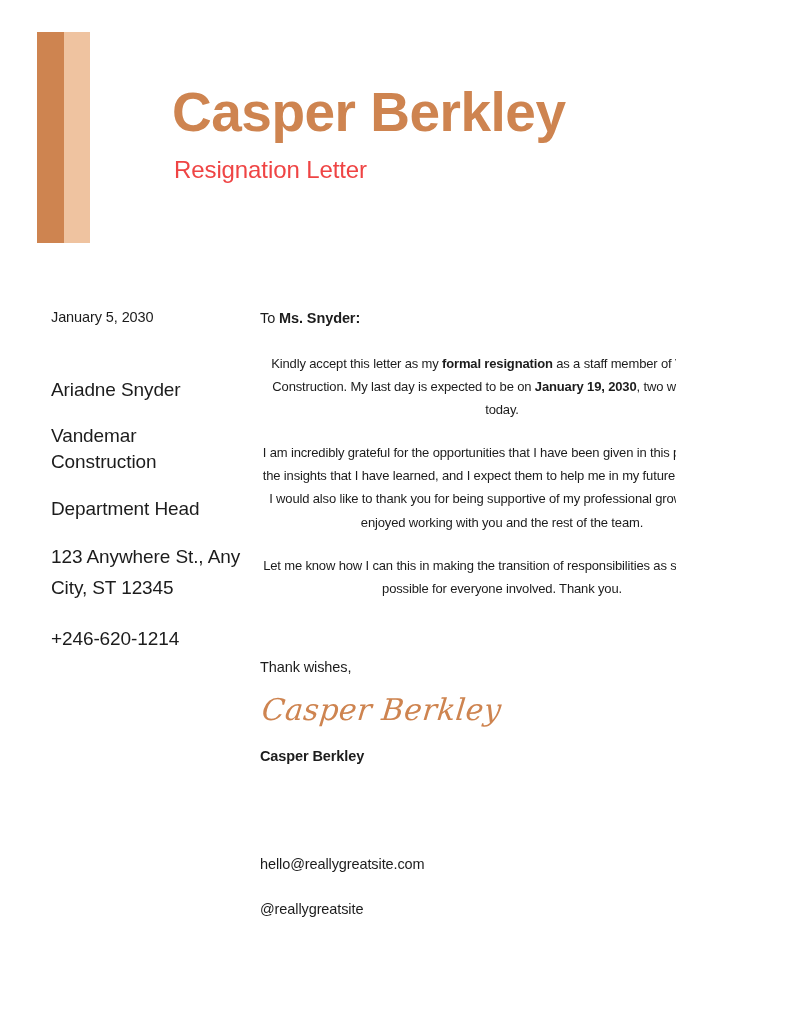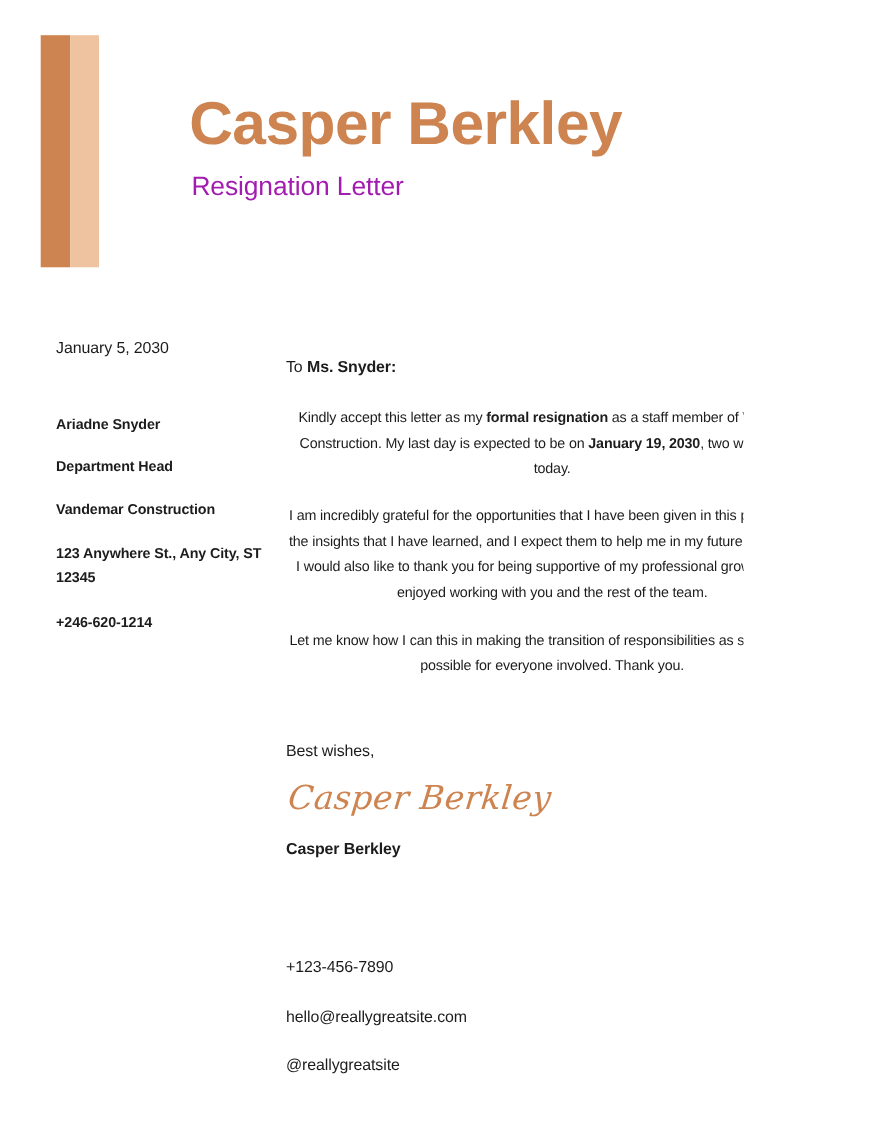--- a/index.html
+++ b/index.html
@@ -44,21 +44,21 @@
     line-height: 1.05;
     font-weight: 700;
     letter-spacing: -0.5px;
     color: #CE8450;
   }
   .doc-subtitle {
     margin: 14px 0 0 2px;
     font-size: 24px;
     line-height: 1.2;
     font-weight: 400;
-    color: #a21caf;
+    color: #ef4444;
     letter-spacing: -0.1px;
   }
 
   
   .meta-col {
     position: absolute;
     left: 51px;
     top: 308px;
     width: 190px;
     color: #1C1C1C;
@@ -66,42 +66,42 @@
   .meta-date {
     font-size: 14.5px;
     font-weight: 400;
     line-height: 1.3;
     letter-spacing: -0.1px;
   }
   .recipient {
     margin-top: 50px;
   }
   .recipient-line {
-    font-size: 13px;
-    font-weight: 700;
+    font-size: 19px;
+    font-weight: 400;
     line-height: 1.35;
     color: #1C1C1C;
     margin-bottom: 21px;
     letter-spacing: -0.1px;
   }
   .recipient-line.addr { line-height: 1.62; margin-bottom: 22px; }
   .recipient-line:last-child { margin-bottom: 0; }
 
   
   .body-col {
     position: absolute;
     left: 260px;
     top: 308px;
     width: 484px;
     color: #1C1C1C;
   }
   .salutation {
     font-size: 14.5px;
     line-height: 1.5;
-    margin: 16px 0 22px 0;
+    margin: 0 0 22px 0;
     letter-spacing: -0.1px;
   }
   .para {
     font-size: 13px;
     line-height: 1.78;
     margin: 0 0 20px 0;
     letter-spacing: -0.15px;
     text-align: center;
   }
   b, strong { font-weight: 700; }
@@ -157,43 +157,42 @@
 
   <div class="header">
     <h1 class="name-title">Casper Berkley</h1>
     <div class="doc-subtitle">Resignation Letter</div>
   </div>
 
   <div class="meta-col">
     <div class="meta-date">January 5, 2030</div>
     <div class="recipient">
       <div class="recipient-line">Ariadne Snyder</div>
+      <div class="recipient-line">Vandemar Construction</div>
       <div class="recipient-line">Department Head</div>
-      <div class="recipient-line">Vandemar Construction</div>
       <div class="recipient-line addr">123 Anywhere St., Any City, ST 12345</div>
       <div class="recipient-line">+246-620-1214</div>
     </div>
   </div>
 
   <div class="body-col">
 
     <p class="salutation"><span>To </span><b>Ms. Snyder:</b></p>
 
     <p class="para"><span>Kindly accept this letter as my </span><b>formal resignation</b><span> as a staff member of Vandemar Construction. My last day is expected to be on </span><b>January 19, 2030</b><span>, two weeks from today.</span></p>
 
     <p class="para">I am incredibly grateful for the opportunities that I have been given in this post. I value the insights that I have learned, and I expect them to help me in my future endeavors. I would also like to thank you for being supportive of my professional growth. I have enjoyed working with you and the rest of the team.</p>
 
     <p class="para">Let me know how I can this in making the transition of responsibilities as seamless as possible for everyone involved. Thank you.</p>
 
-    <p class="closing">Best wishes,</p>
+    <p class="closing">Thank wishes,</p>
 
     <div class="signature">Casper Berkley</div>
 
     <div class="signer-name">Casper Berkley</div>
 
     <div class="footer-contacts">
-      <div class="contact-line">+123-456-7890</div>
       <div class="contact-line">hello@reallygreatsite.com</div>
       <div class="contact-line">@reallygreatsite</div>
     </div>
 
   </div>
 </div>
 
 </body></html>

